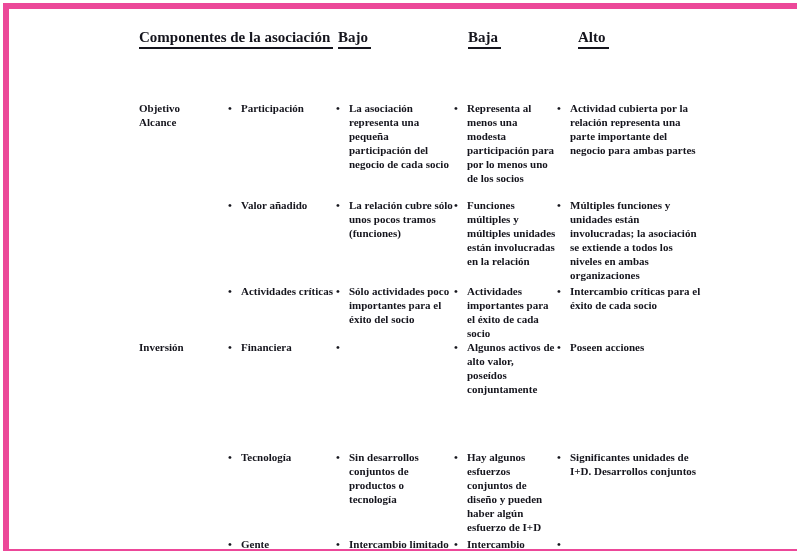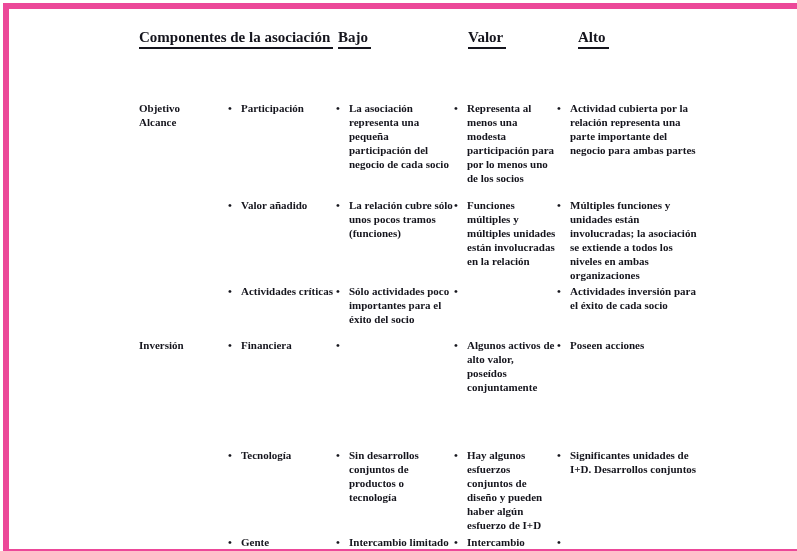--- a/index.html
+++ b/index.html
@@ -44,21 +44,21 @@
   .r6{min-height:45px;}
 </style>
 </head>
 <body>
 
 <div class="frame">
 
   <div class="hdr">
     <span class="h h-title">Componentes de la asociación</span>
     <span class="h h-bajo">Bajo</span>
-    <span class="h h-medio">Valor</span>
+    <span class="h h-medio">Baja</span>
     <span class="h h-alto">Alto</span>
   </div>
 
   <div class="rows">
 
     <div class="row r1">
       <div class="cell cA"><span>Objetivo Alcance</span></div>
       <div class="cell cB"><span class="blt">•</span><span>Participación</span></div>
       <div class="cell cC"><span class="blt">•</span><span>La asociación representa una pequeña participación del negocio de cada socio</span></div>
       <div class="cell cD"><span class="blt">•</span><span>Representa al menos una modesta participación para por lo menos uno de los socios</span></div>
@@ -70,22 +70,22 @@
       <div class="cell cB"><span class="blt">•</span><span>Valor añadido</span></div>
       <div class="cell cC"><span class="blt">•</span><span>La relación cubre sólo unos pocos tramos (funciones)</span></div>
       <div class="cell cD"><span class="blt">•</span><span>Funciones múltiples y múltiples unidades están involucradas en la relación</span></div>
       <div class="cell cE"><span class="blt">•</span><span>Múltiples funciones y unidades están involucradas; la asociación se extiende a todos los niveles en ambas organizaciones</span></div>
     </div>
 
     <div class="row r3">
       <div class="cell cA"><span></span></div>
       <div class="cell cB"><span class="blt">•</span><span>Actividades críticas</span></div>
       <div class="cell cC"><span class="blt">•</span><span>Sólo actividades poco importantes para el éxito del socio</span></div>
-      <div class="cell cD"><span class="blt">•</span></div>
-      <div class="cell cE"><span class="blt">•</span><span>Actividades inversión para el éxito de cada socio</span></div>
+      <div class="cell cD"><span class="blt">•</span><span>Actividades importantes para el éxito de cada socio</span></div>
+      <div class="cell cE"><span class="blt">•</span><span>Intercambio críticas para el éxito de cada socio</span></div>
     </div>
 
     <div class="row r4">
       <div class="cell cA"><span>Inversión</span></div>
       <div class="cell cB"><span class="blt">•</span><span>Financiera</span></div>
       <div class="cell cC"><span class="blt">•</span></div>
       <div class="cell cD"><span class="blt">•</span><span>Algunos activos de alto valor, poseídos conjuntamente</span></div>
       <div class="cell cE"><span class="blt">•</span><span>Poseen acciones</span></div>
     </div>
 

